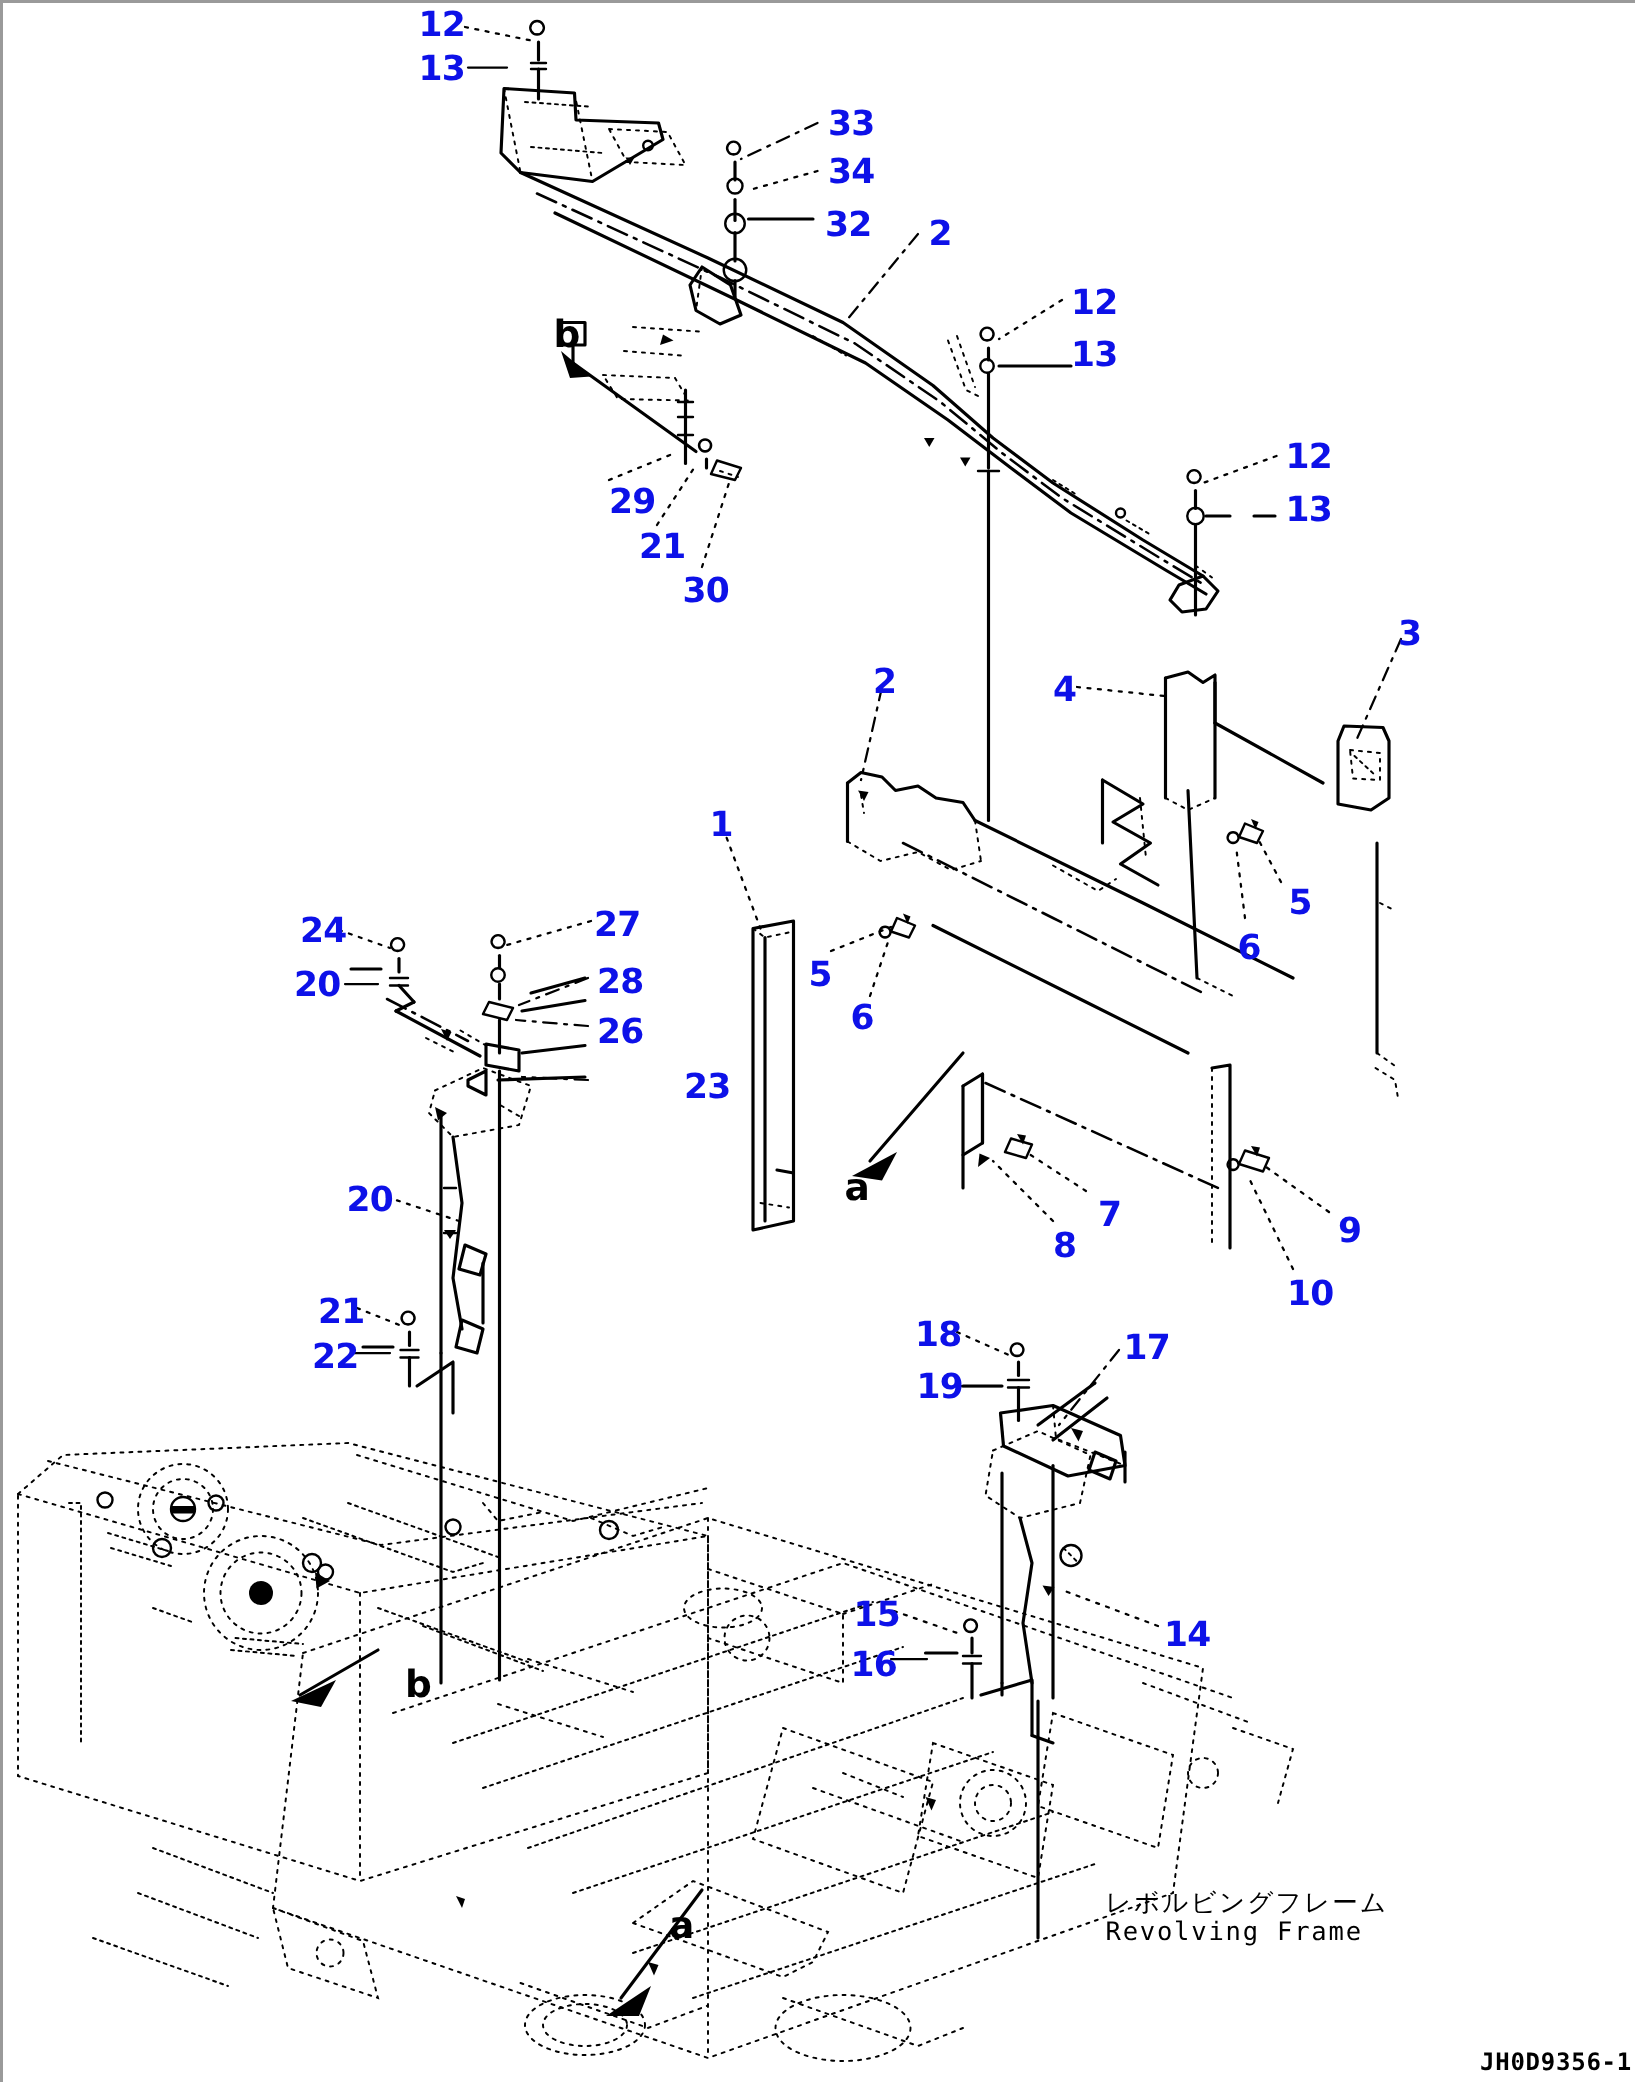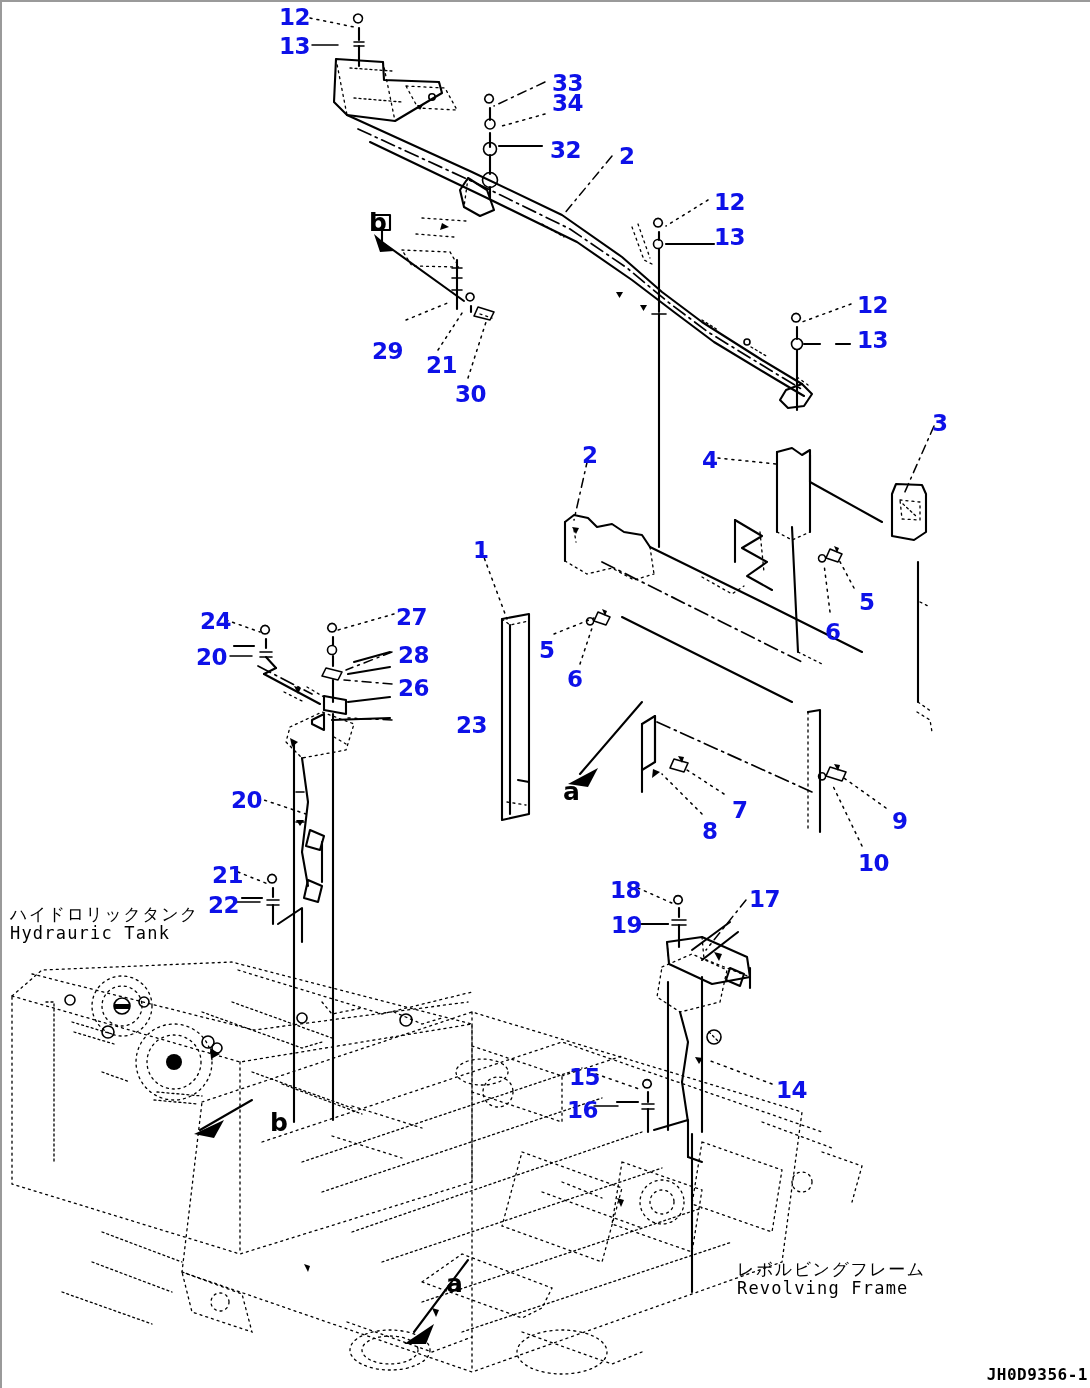--- a/index.html
+++ b/index.html
@@ -457,28 +457,28 @@
       <path class="ld" d="M744 898 L704 948"></path>
       <path class="ldd" d="M770 1082 L706 1058"></path>
       <path class="ldd" d="M594 1072 L640 1088"></path>
       <path class="ls" d="M592 1104 L616 1104"></path>
     </g>
   </svg>
 
   <div class="callout" style="left:277px; top:4px;">12</div>
   <div class="callout" style="left:277px; top:33px;">13</div>
   <div class="callout" style="left:550px; top:70px;">33</div>
-  <div class="callout" style="left:550px; top:90px;">34</div>
+  <div class="callout" style="left:550px; top:102px;">34</div>
   <div class="callout" style="left:548px; top:137px;">32</div>
   <div class="callout" style="left:617px; top:143px;">2</div>
   <div class="callout" style="left:712px; top:189px;">12</div>
   <div class="callout" style="left:712px; top:224px;">13</div>
   <div class="callout" style="left:855px; top:292px;">12</div>
   <div class="callout" style="left:855px; top:327px;">13</div>
-  <div class="callout" style="left:370px; top:322px;margin-top:16px;">29</div>
+  <div class="callout" style="left:404px; top:322px;">29</div>
   <div class="callout" style="left:424px; top:352px;">21</div>
   <div class="callout" style="left:453px; top:381px;">30</div>
   <div class="callout" style="left:930px; top:410px;">3</div>
   <div class="callout" style="left:580px; top:442px;">2</div>
   <div class="callout" style="left:700px; top:447px;">4</div>
   <div class="callout" style="left:471px; top:537px;">1</div>
   <div class="callout" style="left:857px; top:589px;">5</div>
   <div class="callout" style="left:823px; top:619px;">6</div>
   <div class="callout" style="left:537px; top:637px;">5</div>
   <div class="callout" style="left:565px; top:666px;">6</div>
@@ -500,24 +500,20 @@
   <div class="callout" style="left:609px; top:912px;">19</div>
   <div class="callout" style="left:774px; top:1077px;">14</div>
   <div class="callout" style="left:567px; top:1064px;">15</div>
   <div class="callout" style="left:565px; top:1097px;">16</div>
 
   <div class="section-letter" style="left:367px; top:208px;">b</div>
   <div class="section-letter" style="left:561px; top:777px;">a</div>
   <div class="section-letter" style="left:268px; top:1108px;">b</div>
   <div class="section-letter" style="left:444px; top:1269px;">a</div>
 
-  <div class="label-block" style="left:8px; top:903px;">
-    <div class="label-jp">ハイドロリックタンク</div>
-    <div class="label-en">Hydrauric Tank</div>
-  </div>
 
   <div class="label-block" style="left:735px; top:1258px;">
     <div class="label-jp">レボルビングフレーム</div>
     <div class="label-en">Revolving Frame</div>
   </div>
 
   <div class="drawing-code">JH0D9356-1</div>
 
 </div>
 

